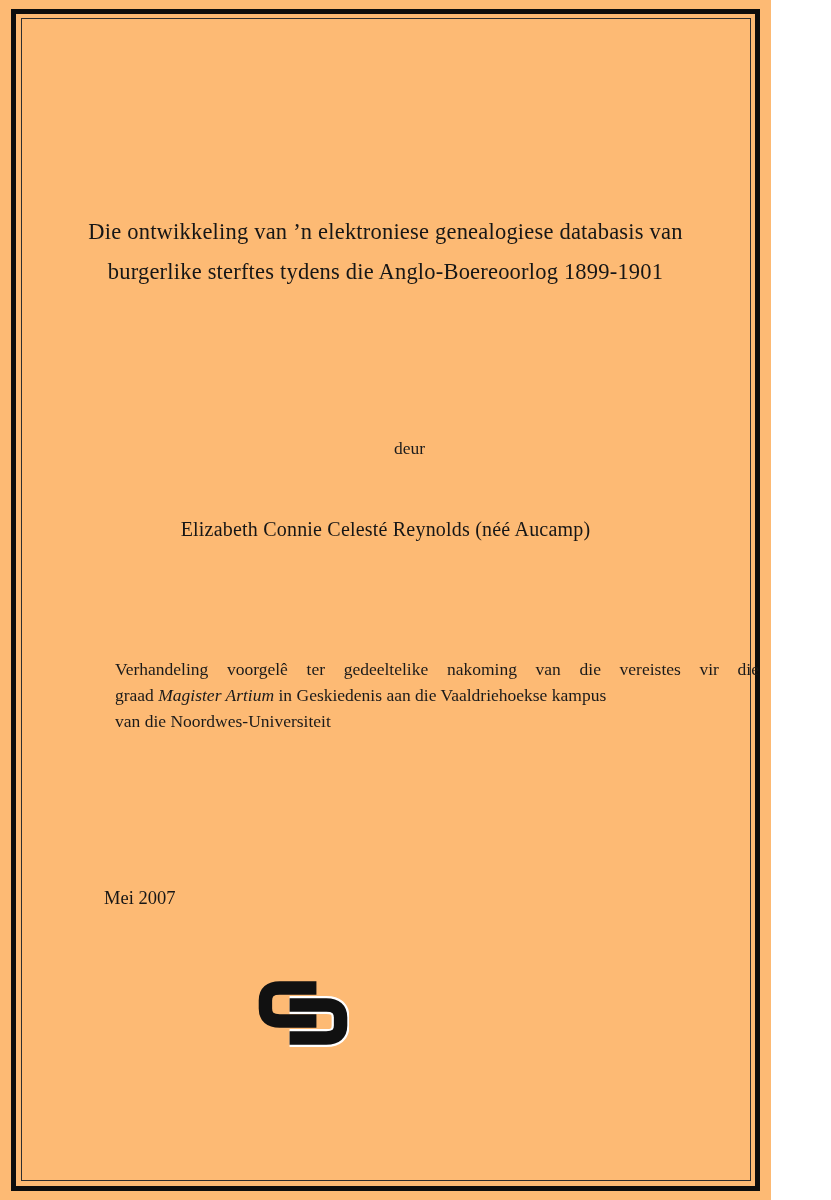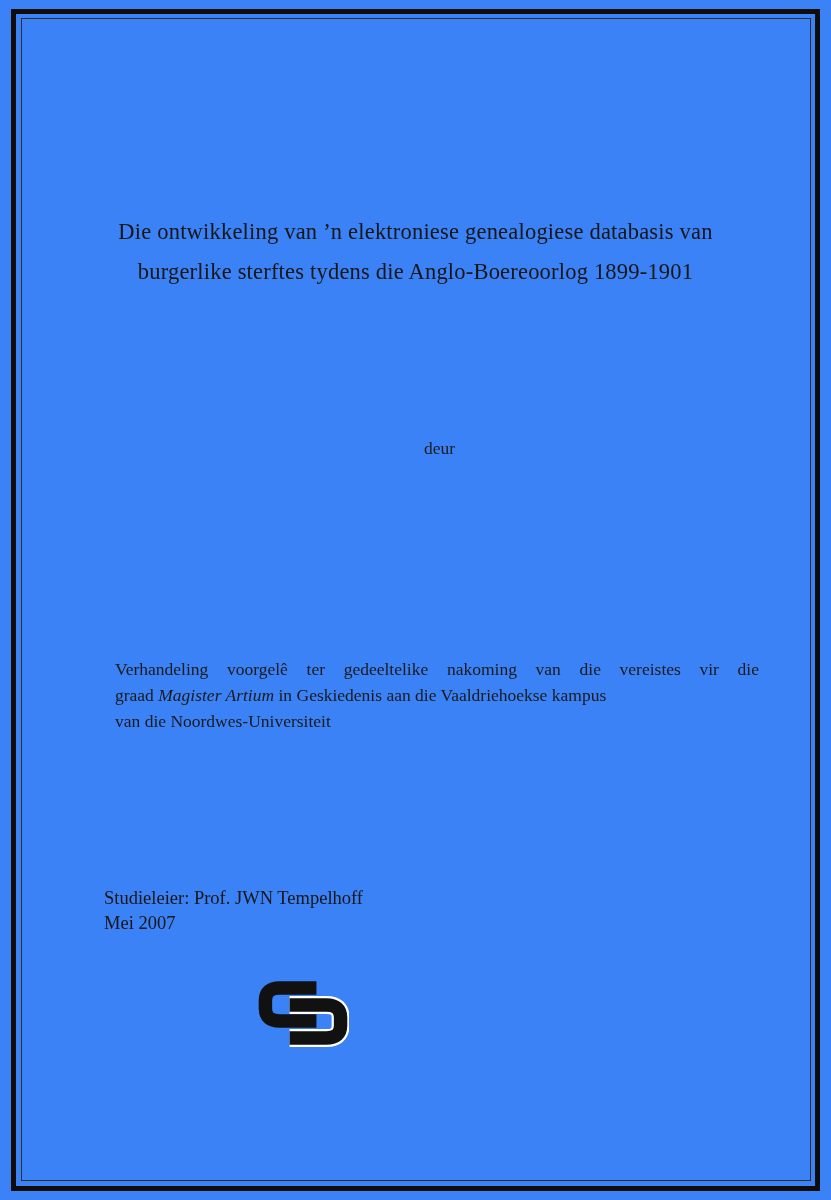--- a/index.html
+++ b/index.html
@@ -3,23 +3,23 @@
 <meta charset="utf-8">
 <style>
   html, body {
     margin: 0;
     padding: 0;
     background: #ffffff;
     font-family: "Liberation Serif", serif;
   }
   .page {
     position: relative;
-    width: 831px;
+    width: 771px;
     height: 1200px;
-    background: #3b82f6;
+    background: #fdba74;
     color: #1c1c1c;
     overflow: hidden;
   }
   
   .frame-outer {
     position: absolute;
     left: 11px; top: 9px; right: 11px; bottom: 9px;
     border: 5px solid #0d0d0d;
     pointer-events: none;
   }
@@ -114,29 +114,29 @@
   <div class="frame-outer"></div>
   <div class="frame-inner"></div>
 
   <div class="title-block">
     <div>Die ontwikkeling van ’n elektroniese genealogiese databasis van</div>
     <div>burgerlike sterftes tydens die Anglo-Boereoorlog 1899-1901</div>
   </div>
 
   <div class="byline">deur</div>
 
+  <div class="author">Elizabeth Connie Celesté Reynolds (néé Aucamp)</div>
 
   <div class="statement">
     <div class="line-justify">Verhandeling voorgelê ter gedeeltelike nakoming van die vereistes vir die</div>
     <div><span>graad </span><span class="italic">Magister Artium</span><span> in Geskiedenis aan die Vaaldriehoekse kampus</span></div>
     <div>van die Noordwes-Universiteit</div>
   </div>
 
   <div class="supervisor-block">
-    <div>Studieleier: Prof. JWN Tempelhoff</div>
     <div>Mei 2007</div>
   </div>
 
   <div class="logo">
     <svg class="logo-mark" viewBox="0 0 102 76" xmlns="http://www.w3.org/2000/svg" aria-hidden="true">
 
       <path d="M 66 10 H 25 Q 9 10 9 24 V 33 Q 9 47 25 47 H 66" fill="none" stroke="#111111" stroke-width="15"></path>
 
       <path d="M 36 29 H 77 Q 93 29 93 43 V 52 Q 93 66 77 66 H 36" fill="none" stroke="#ffffff" stroke-width="20"></path>
 

